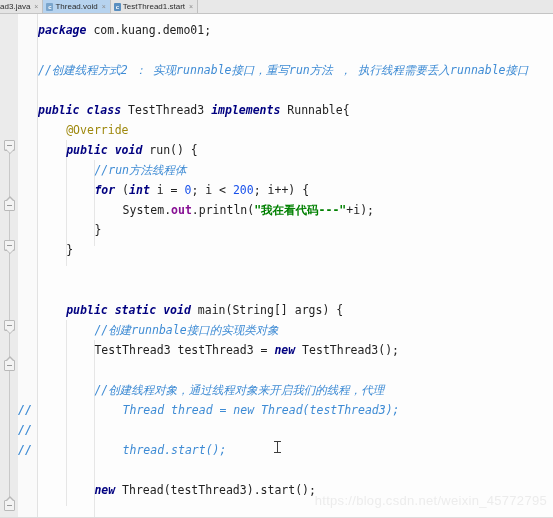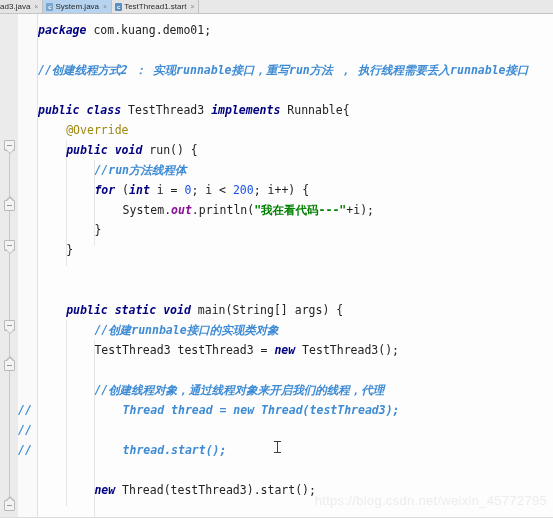--- a/index.html
+++ b/index.html
@@ -112,24 +112,24 @@
     font-family:"DejaVu Sans Mono","Liberation Mono",monospace;
     font-size:11.5px;font-style:italic;font-weight:bold;
     color:#3e8bd4;white-space:pre;
   }
 
   
   .guide{position:absolute;width:1px;background:#e6e6e6;}
 
   
   .kw{color:#000080;font-weight:bold;font-style:italic;}
-  .cm{color:#3e8bd4;font-style:italic;font-weight:bold;}
+  .cm{color:#3e8bd4;font-style:italic;font-weight:normal;}
   .st{color:#008000;font-weight:bold;}
   .nm{color:#1750eb;}
-  .fld{color:#871094;font-style:italic;font-weight:bold;}
+  .fld{color:#871094;font-weight:bold;}
   .ann{color:#9e880d;text-align:center;}
   .pl{color:#222;}
 
   
   .ibeam{position:absolute;width:7px;height:14px;}
   .ibeam i{position:absolute;background:#3c3c3c;display:block;}
   .ibeam .stem{left:3px;top:2px;width:1px;height:10px;}
   .ibeam .t{left:0;top:1px;width:7px;height:1px;}
   .ibeam .b{left:0;top:12px;width:7px;height:1px;}
 
@@ -148,21 +148,21 @@
 
 <div id="app">
 
   <div class="tabbar" id="tabbar">
       <div class="tab" style="margin-left: -10px;">
         <span>read3.java</span>
         <span class="tclose">×</span>
       </div>
       <div class="tab sel">
         <span class="ficon">c</span>
-        <span>System.java</span>
+        <span>Thread.void</span>
         <span class="tclose">×</span>
       </div>
       <div class="tab">
         <span class="ficon blue">c</span>
         <span>TestThread1.start</span>
         <span class="tclose">×</span>
       </div>
       <div class="tabfill"></div>
     </div>
 

